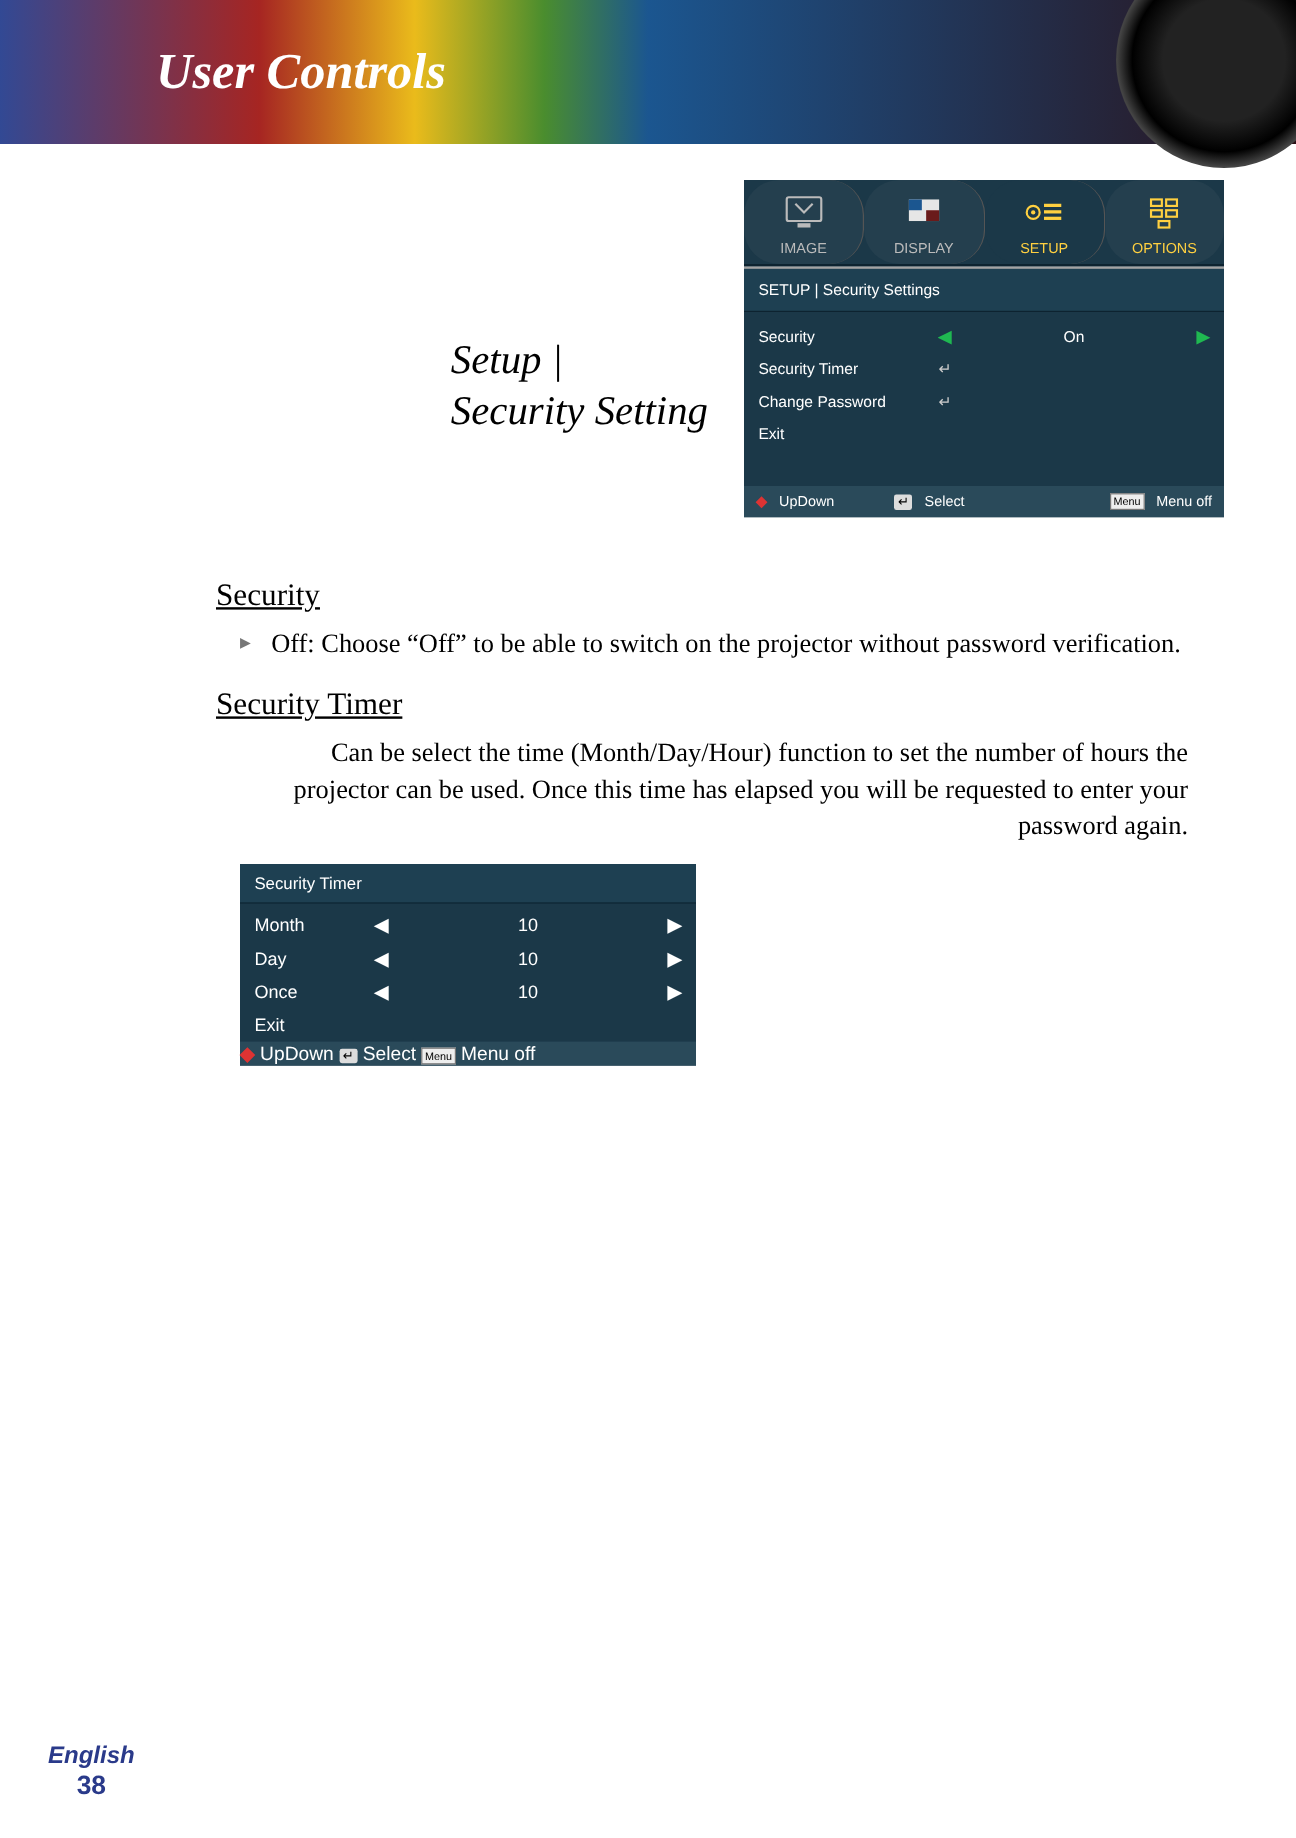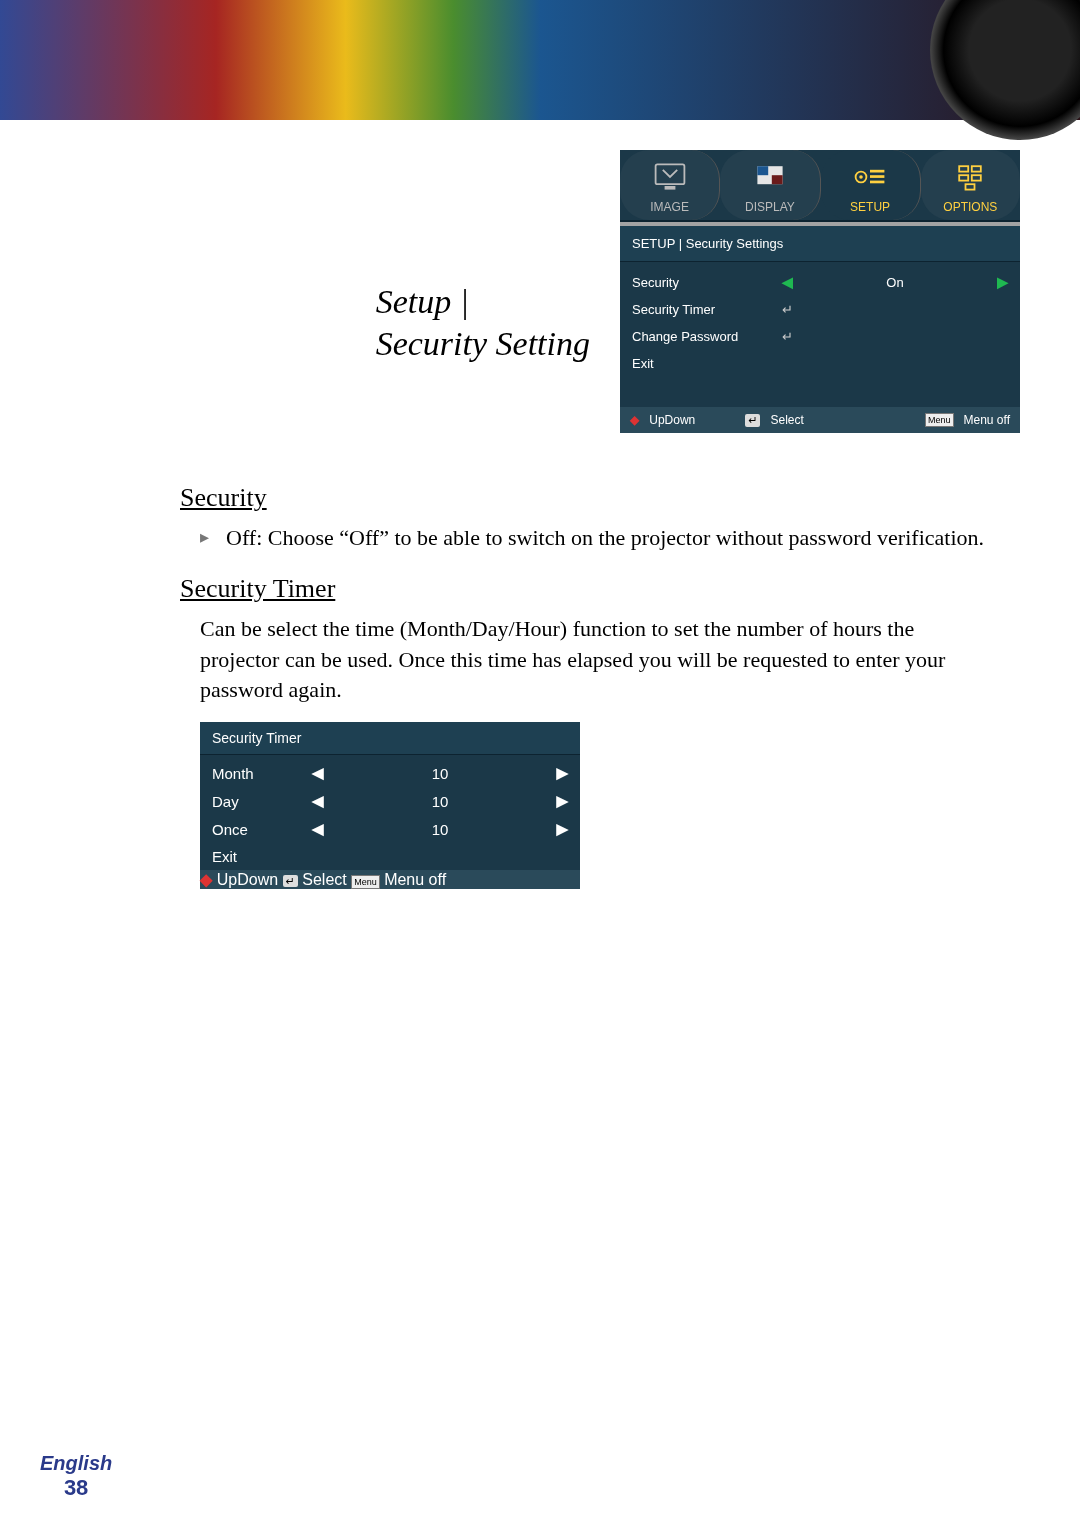--- a/index.html
+++ b/index.html
@@ -81,21 +81,21 @@
     justify-content: center;
   }
   .osd .tab-icon svg { width: 36px; height: 32px; }
   .osd .tab-label { margin-top: 2px; }
   .tab-dim { color: #bbb; background:#243f4e; }
   .tab-active { color: #ffd040; background:#1b3848; }
   .tab-options { color: #ffd040; background:#243f4e; }
   .osd .breadcrumb {
     font-size: 13px;
     padding: 10px 12px;
-    border-top: 4px solid #a3a3a3;
+    border-top: 2px solid #a3a3a3;
     border-bottom: 1px solid #0d2330;
     background:#1e4052;
   }
   .osd .menu-items { padding: 6px 12px 30px; }
   .osd .menu-row {
     display: flex;
     align-items: center;
     font-size: 13px;
     padding: 6px 0;
   }
@@ -140,20 +140,21 @@
     position: absolute;
     left: 0;
     top: 2px;
     color: #777;
     font-size: 18px;
   }
   .desc-para {
     font-size: 22px;
     margin: 0 30px 16px 80px;
     line-height: 1.4;
+    text-align: right;
   }
   .timer-osd {
     width: 380px;
     margin-left: 80px;
     background:#1b3848;
     color:white;
     font-family: Arial, sans-serif;
   }
   .timer-osd .title-bar {
     font-size:14px;
@@ -186,20 +187,21 @@
     font-size: 22px;
     font-weight: bold;
     color: #2a3a8a;
   }
   .arrow-left, .arrow-right { font-weight:bold; }
 </style>
 </head>
 <body>
 
 <div class="header">
+  <div class="header-title">User Controls</div>
   <div class="lens-circle"></div>
 </div>
 
 <div class="content">
 
   <div class="top-row">
     <div class="section-title" style="white-space:pre-line;">Setup |
 Security Setting</div>
 
     <div class="osd">

